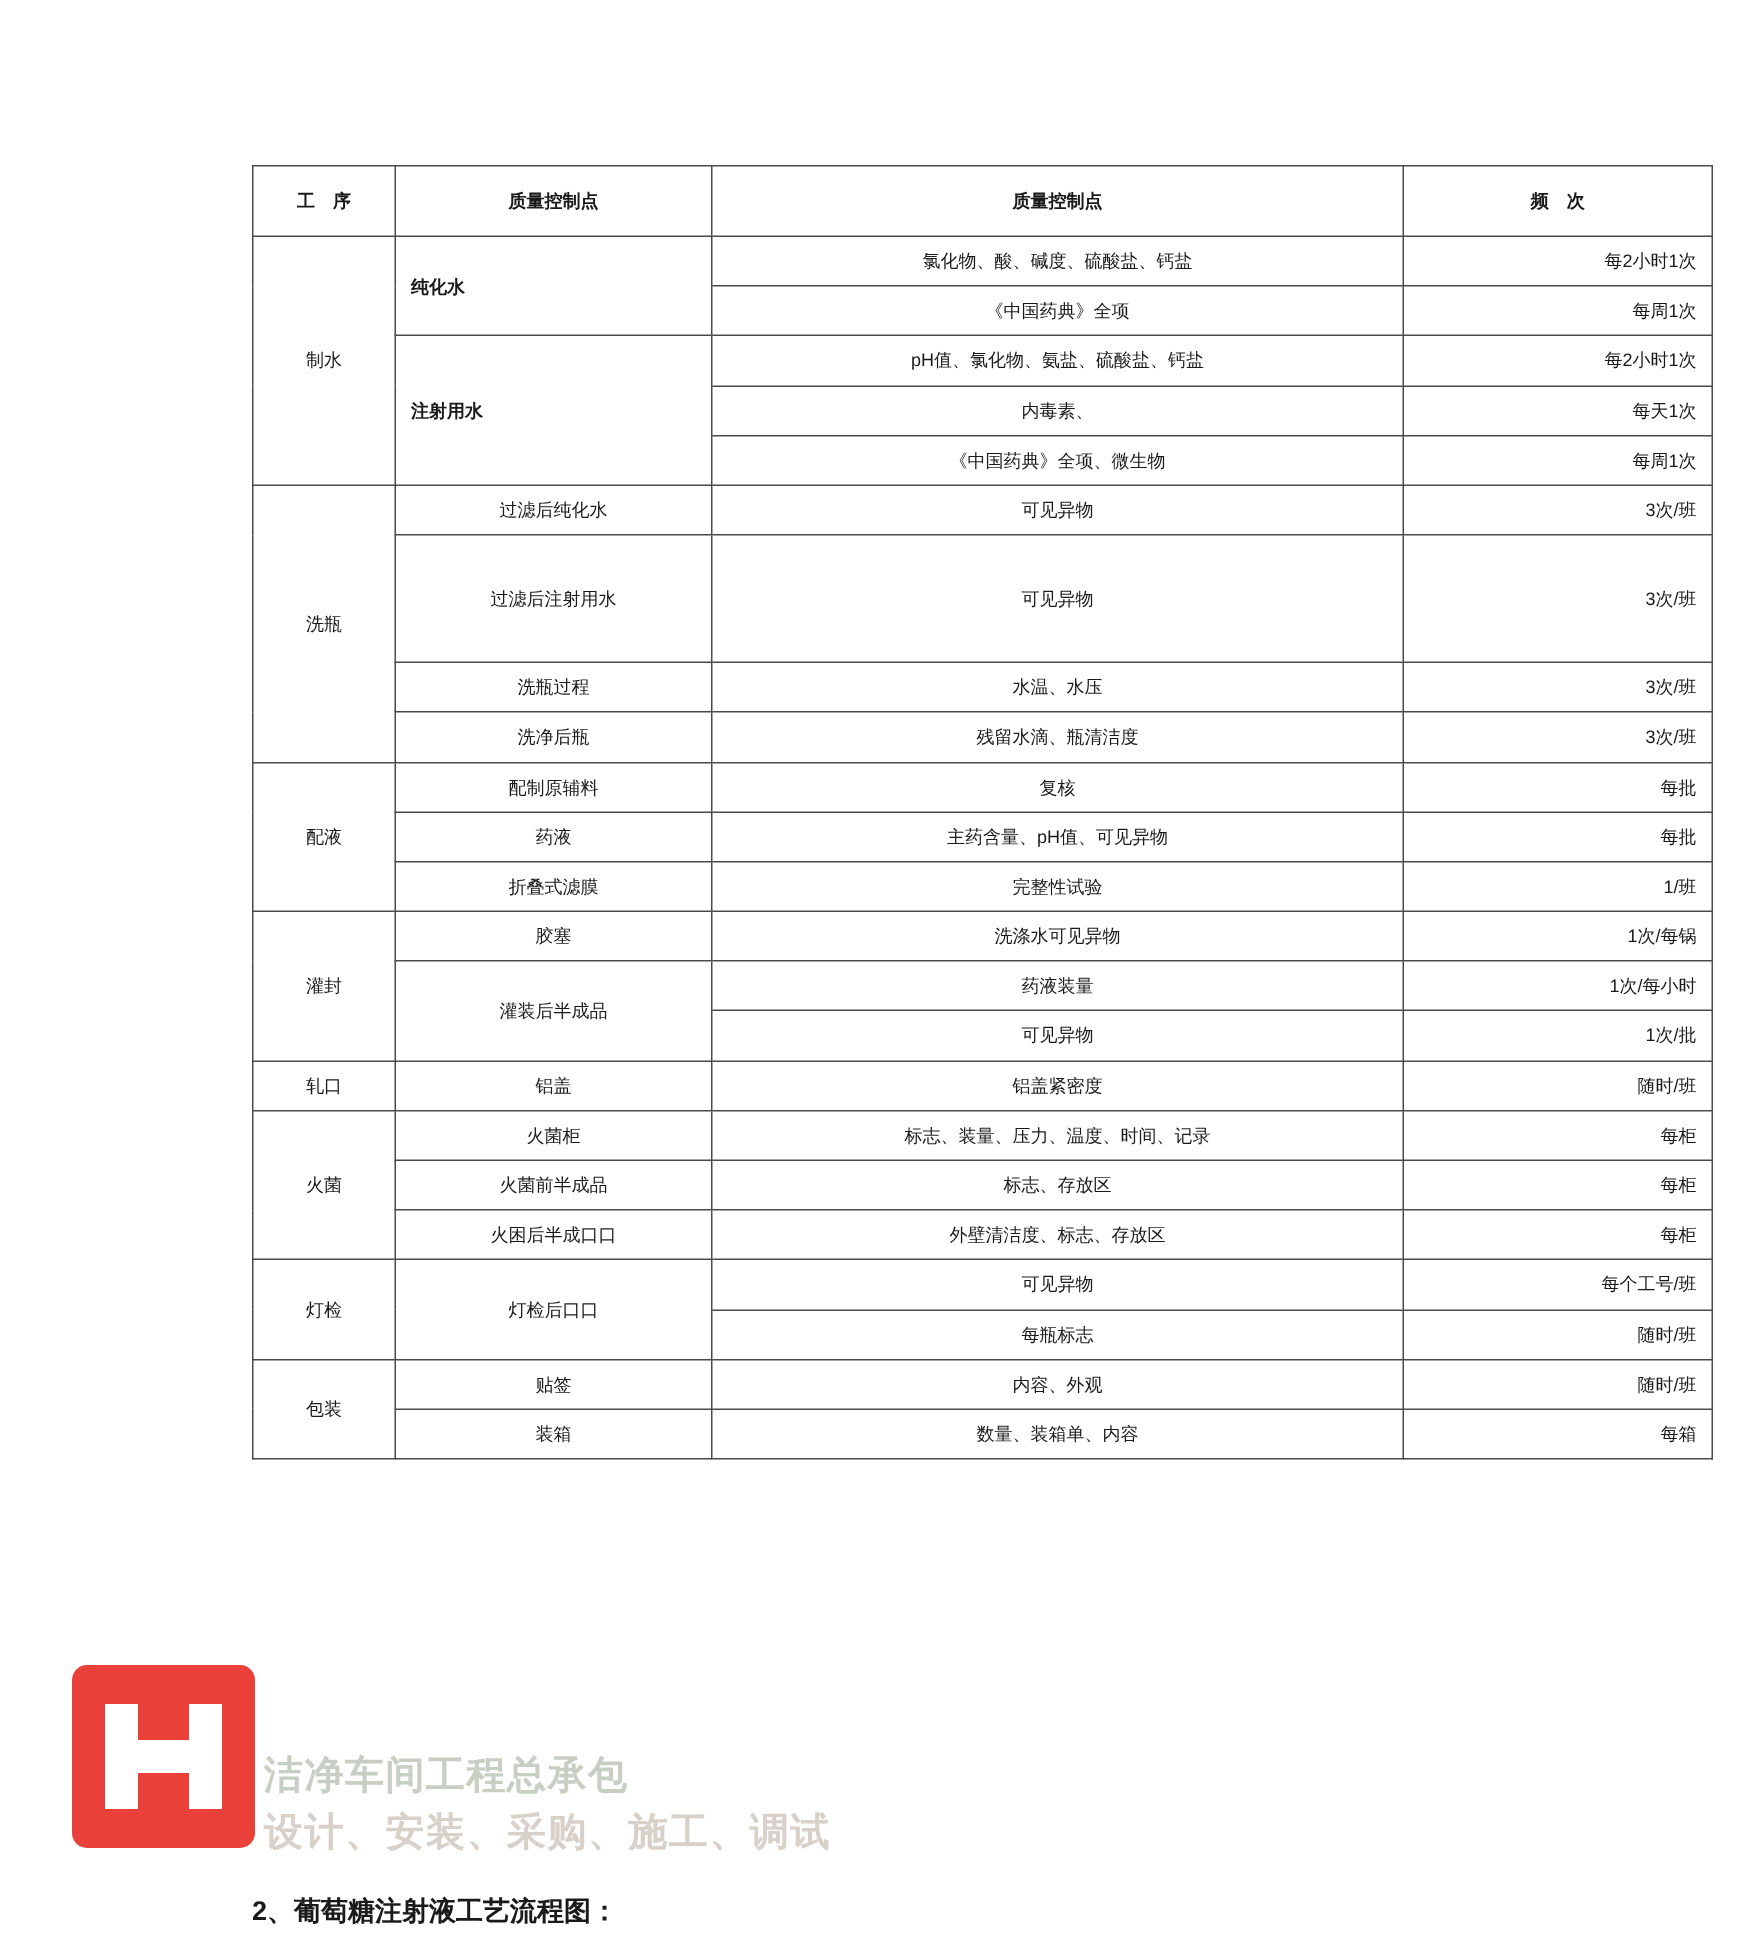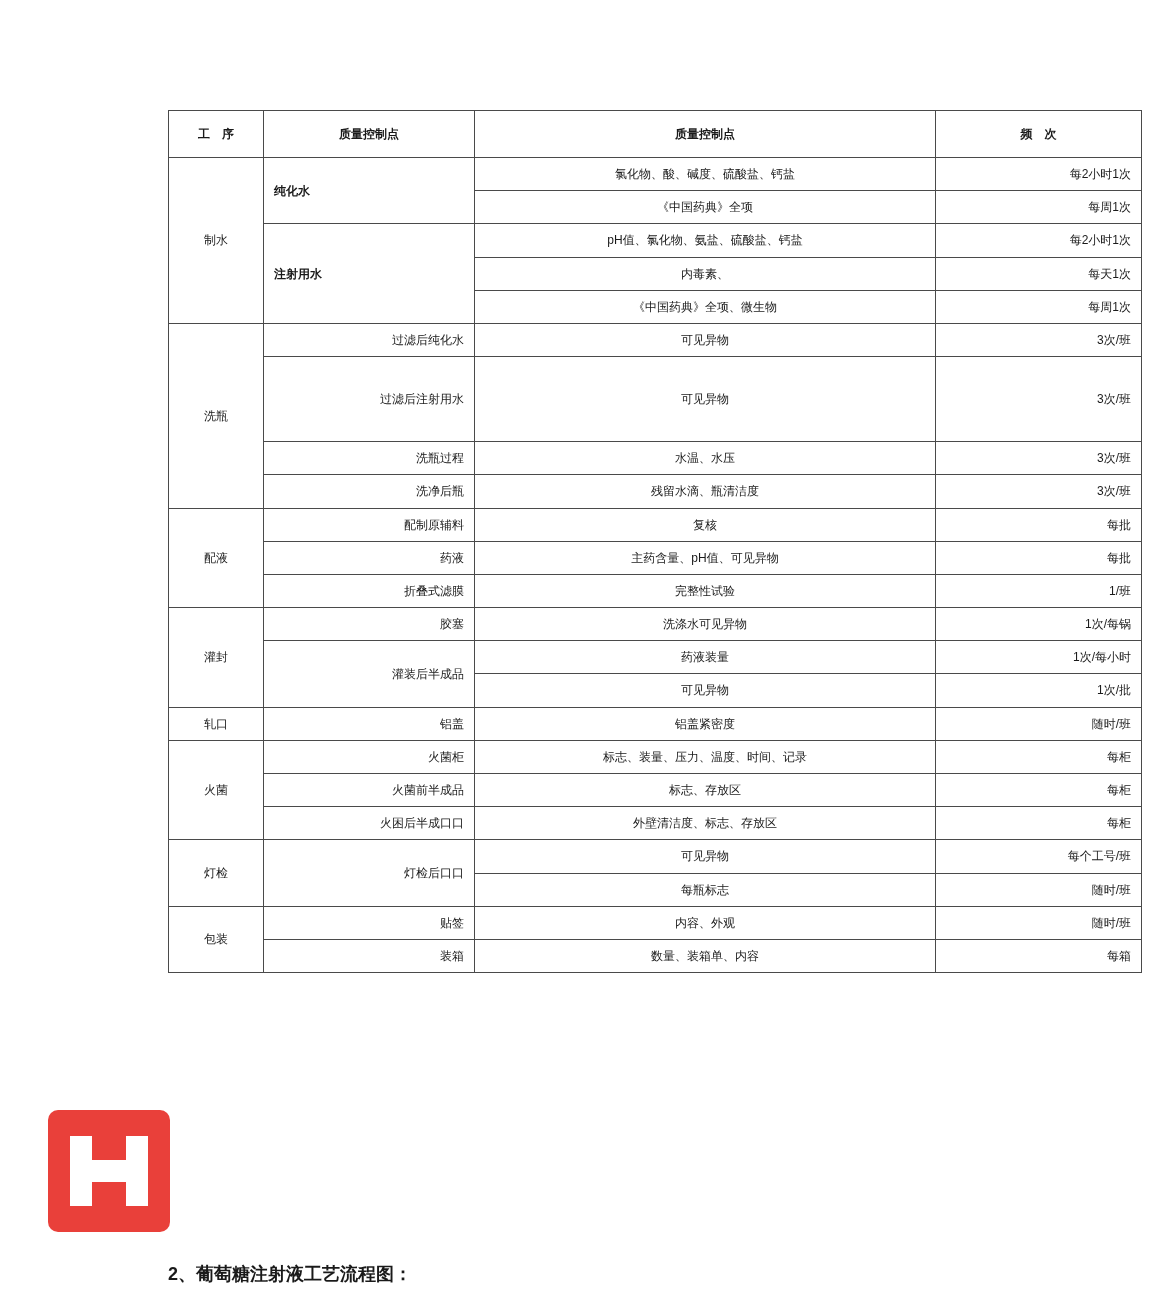--- a/index.html
+++ b/index.html
@@ -51,21 +51,21 @@
     text-align: center;
     font-weight: 700;
     height: 30px;
   }
   td.c-stage {
     text-align: center;
     font-weight: 700;
     width: 74px;
   }
   td.c-point {
-    text-align: right;
+    text-align: center;
     width: 190px;
   }
   td.c-point.center {
     text-align: left;
     font-weight: 700;
   }
   td.c-item {
     text-align: center;
     width: 440px;
   }
@@ -309,15 +309,17 @@
 
     </tbody>
   </table>
 
   <div class="footer-note">2、葡萄糖注射液工艺流程图：</div>
 
   <div class="watermark">
     <div class="wm-logo">
       <div class="wm-bar"></div>
     </div>
+    <div class="wm-line2">洁净车间工程总承包</div>
+    <div class="wm-line3">设计、安装、采购、施工、调试</div>
   </div>
 
 </div>
 
 </body></html>

